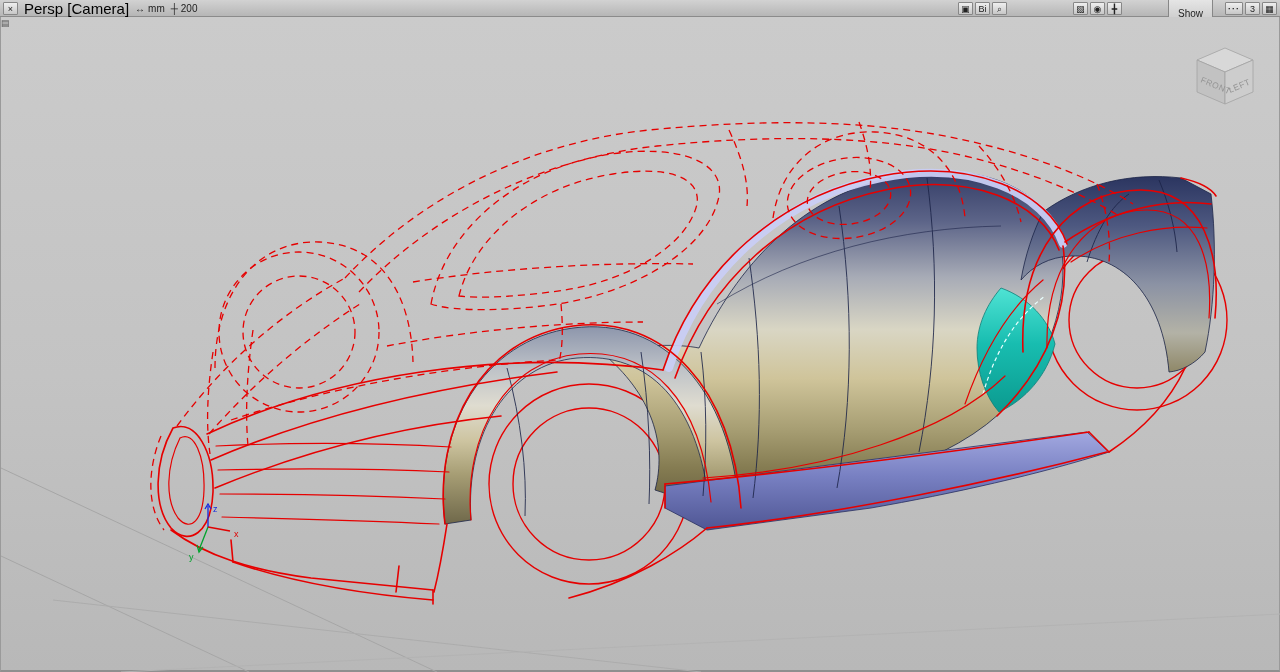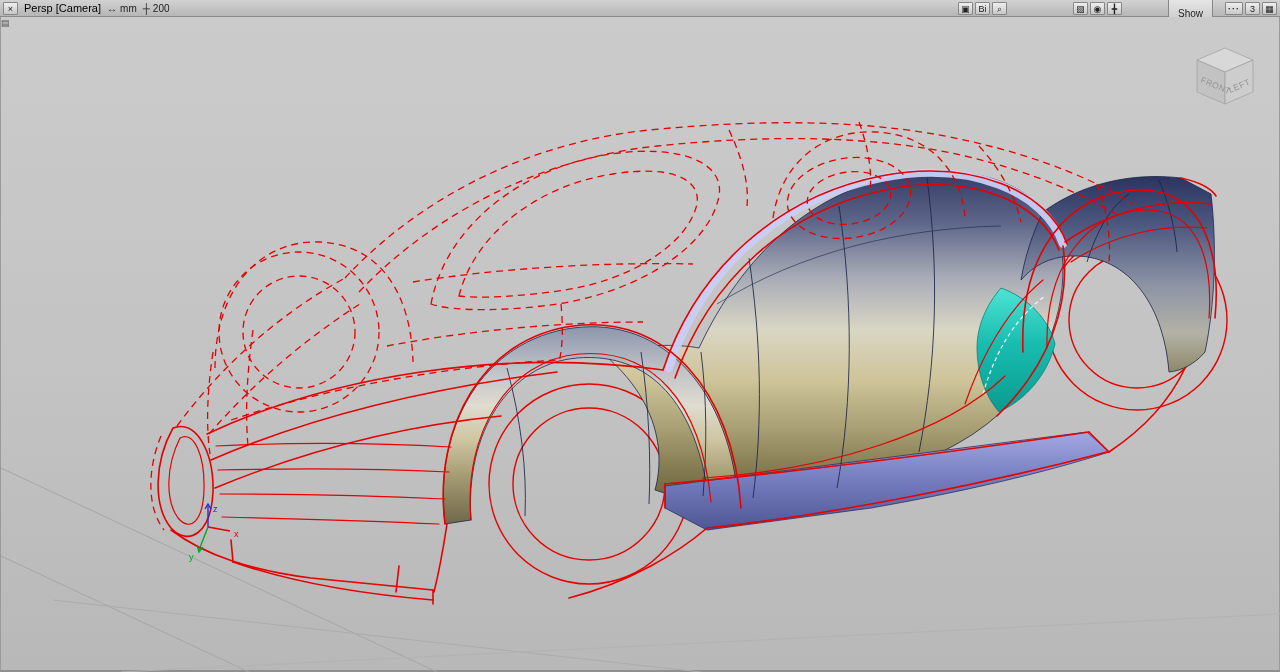--- a/index.html
+++ b/index.html
@@ -13,21 +13,21 @@
     border-bottom:1px solid #8b8b8b;
     display:flex; align-items:center; padding:0 3px; gap:6px;
     font-size:11px; color:#111; user-select:none;
   }
   .tb-btn {
     display:inline-block; height:13px; min-width:15px; padding:0 2px;
     border:1px solid #878787; border-radius:1px;
     background:linear-gradient(#efefef,#c7c7c7);
     font-size:9px; line-height:12px; text-align:center; color:#222;
   }
-  .tb-title { font-size:11px; color:#000; white-space:nowrap; }
+  .tb-title { font-size:15px; color:#000; white-space:nowrap; }
   .tb-seg { display:flex; align-items:center; gap:3px; font-size:10px; color:#222; white-space:nowrap; }
   .tb-right { margin-left:auto; display:flex; align-items:center; gap:2px; }
   .tb-gap-lg { width:62px; } .tb-gap-md { width:42px; } .tb-gap-sm { width:8px; }
   .tb-show { font-size:10px; line-height:12px; padding:16px 9px; }
   .tb-dots { letter-spacing:1px; font-weight:bold; }
 
   
   .viewport {
     position:absolute; left:0; top:17px; width:1280px; height:655px;
     background:linear-gradient(#cbcbcb 0%, #c3c3c3 55%, #b8b8b8 100%);

